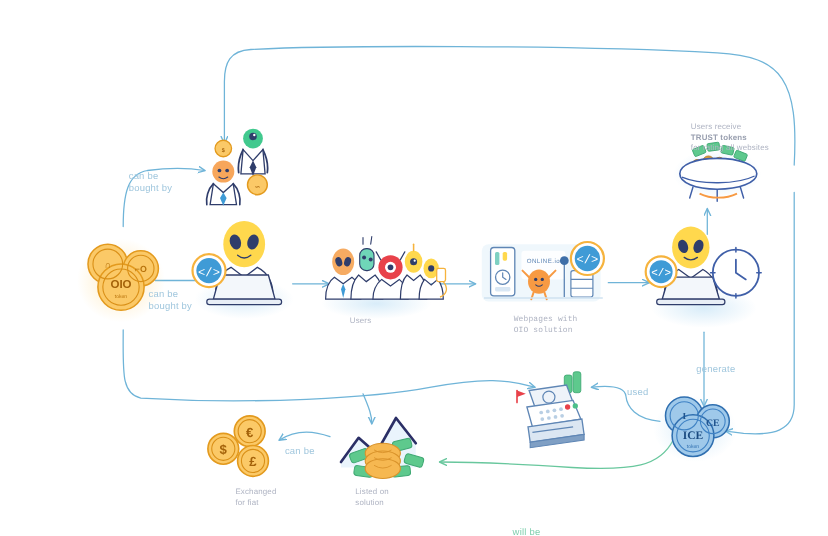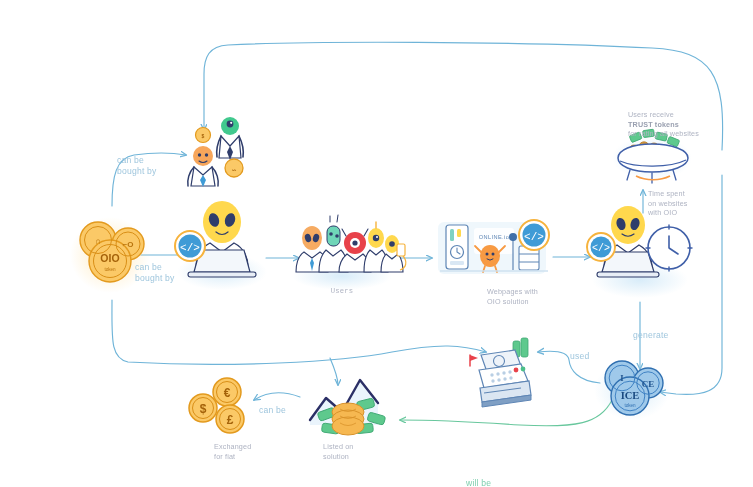--- a/index.html
+++ b/index.html
@@ -1,20 +1,20 @@
 <!DOCTYPE html>
 <html><head>
 <meta charset="utf-8">
 <style>
   html,body{margin:0;padding:0;background:#ffffff;}
   body{width:753px;height:487px;overflow:hidden;font-family:"Liberation Sans",sans-serif;}
   #stage{position:relative;width:753px;height:487px;background:#fff;}
   svg.layer{position:absolute;left:0;top:0;width:753px;height:487px;pointer-events:none;}
   .lbl{position:absolute;color:#aeb3c2;font-size:7.2px;line-height:9.6px;letter-spacing:.15px;white-space:pre-line;}
-  .lbl.c{text-align:center;font-family:Liberation Mono, monospace;}
+  .lbl.c{}
   .arrowlbl{position:absolute;color:#9fc6dd;font-size:8.6px;line-height:11px;letter-spacing:.2px;white-space:pre-line;}
   .arrowlbl.green{color:#7fcfae;margin-top:28px;}
   .bold{font-weight:bold;color:#9aa0b0;}
 </style>
 </head>
 <body>
 
 <div id="stage">
 
   <svg class="layer" viewBox="0 0 753 487">
@@ -337,26 +337,23 @@
   <div class="arrowlbl" style="left:117px;top:155px;">can be
 bought by</div>
 
   <div class="arrowlbl" style="left:135px;top:262px;">can be
 bought by</div>
 
 
 
   <div class="lbl c" style="left:318px;top:287px;width:48px;">Users</div>
 
-  <div class="lbl" style="left:487px;top:287px;width:80px;">Webpages with
+  <div class="lbl" style="left:467px;top:287px;width:80px;font-family:Liberation Mono, monospace;">Webpages with
 OIO solution</div>
 
-  <div class="lbl" style="left:648px;top:189px;width:64px;">Time spent
-on websites
-with OIO</div>
 
   <div style="position:absolute;left:628px;top:90px;width:108px;">
     <div class="lbl" style="position:relative;left:0;top:0;margin-top:20px;">Users receive</div>
     <div class="lbl bold" style="position:relative;left:0;top:0;">TRUST tokens</div>
     <div class="lbl" style="position:relative;left:0;top:0;">for rating all websites</div>
   </div>
 
   <div class="arrowlbl" style="left:633px;top:330px;">generate</div>
 
   <div class="arrowlbl" style="left:570px;top:351px;">used</div>

